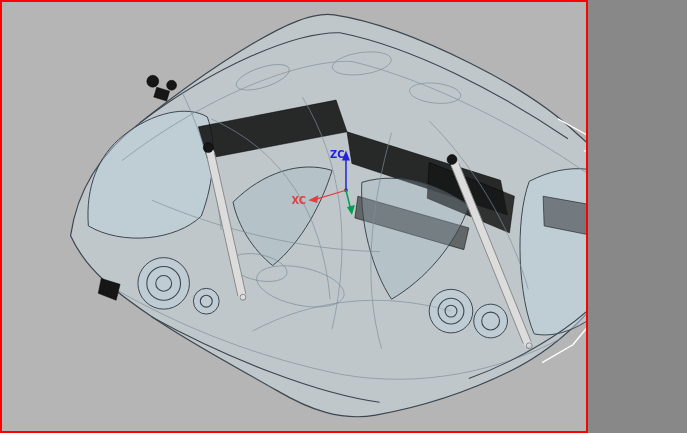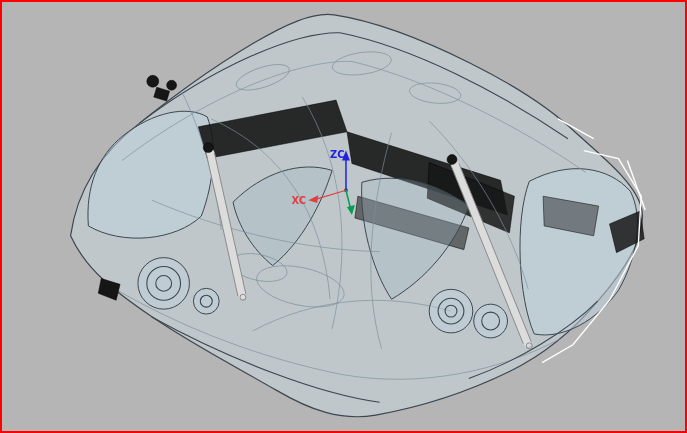--- a/index.html
+++ b/index.html
@@ -1,19 +1,19 @@
 <!DOCTYPE html>
 <html style="--bg: #b5b5b5; --border: #ff0000; --body-fill: #ccdde6; --body-fill2: #bfd4e0; --window-fill: #9fb6c2; --boss-fill: #c2d4de; --edge: #3c4650; --edge-light: #7d8f9c; --dark-part: #161616; --pin-fill: #dcdcdc; --pin-shade: #8a8a8a; --highlight: #ffffff; --wcs-z: #2222dd; --wcs-y: #00a050; --wcs-x: #e04040;"><head>
 <meta charset="utf-8">
 <style>
   html,body { margin:0; padding:0; }
   body { font-family: "DejaVu Sans", sans-serif; background:#888; }
   .viewport {
     position: relative;
-    width: 687px; height: 433px;
+    width: 588px; height: 433px;
     box-sizing: border-box;
     background: var(--bg, #b5b5b5);
     border: 2px solid var(--border, #ff0000);
     overflow: hidden;
   }
   .viewport svg { position:absolute; left:0; top:0; }
 
   .body    { fill: var(--body-fill,#ccdde6); fill-opacity:.45; stroke: var(--edge,#3c4650); stroke-width:1.2; }
   .panel   { fill: var(--body-fill2,#bfd4e0); fill-opacity:.5; stroke: var(--edge,#3c4650); stroke-width:1; }
   .window  { fill: var(--window-fill,#9fb6c2); fill-opacity:.3; stroke: var(--edge,#3c4650); stroke-width:1; }

